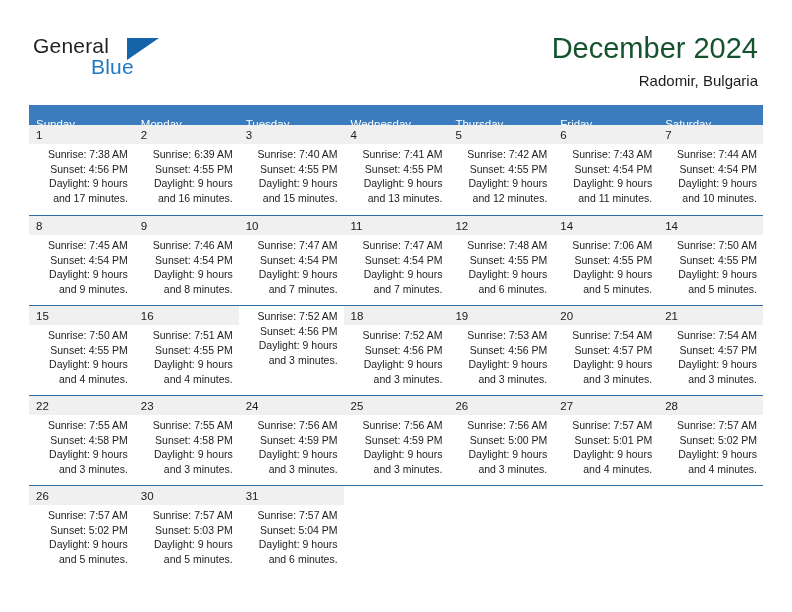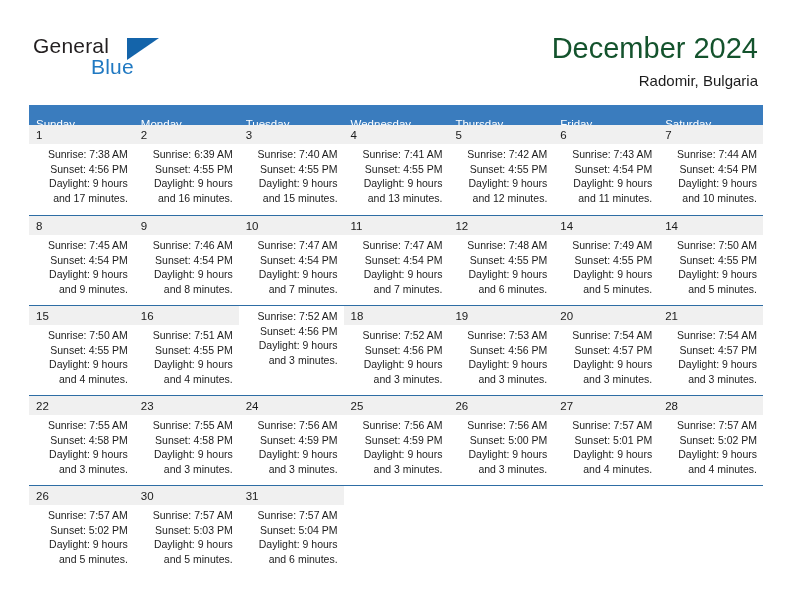--- a/index.html
+++ b/index.html
@@ -290,21 +290,21 @@
         <div class="day-lines">
           <div class="line">Sunrise: 7:48 AM</div>
           <div class="line">Sunset: 4:55 PM</div>
           <div class="line">Daylight: 9 hours</div>
           <div class="line">and 6 minutes.</div>
         </div>
       </div>
       <div class="day">
         <div class="day-num-band"><span class="day-num">14</span></div>
         <div class="day-lines">
-          <div class="line">Sunrise: 7:49 AM</div>
+          <div class="line">Sunrise: 7:06 AM</div>
           <div class="line">Sunset: 4:55 PM</div>
           <div class="line">Daylight: 9 hours</div>
           <div class="line">and 5 minutes.</div>
         </div>
       </div>
       <div class="day">
         <div class="day-num-band"><span class="day-num">14</span></div>
         <div class="day-lines">
           <div class="line">Sunrise: 7:50 AM</div>
           <div class="line">Sunset: 4:55 PM</div>

